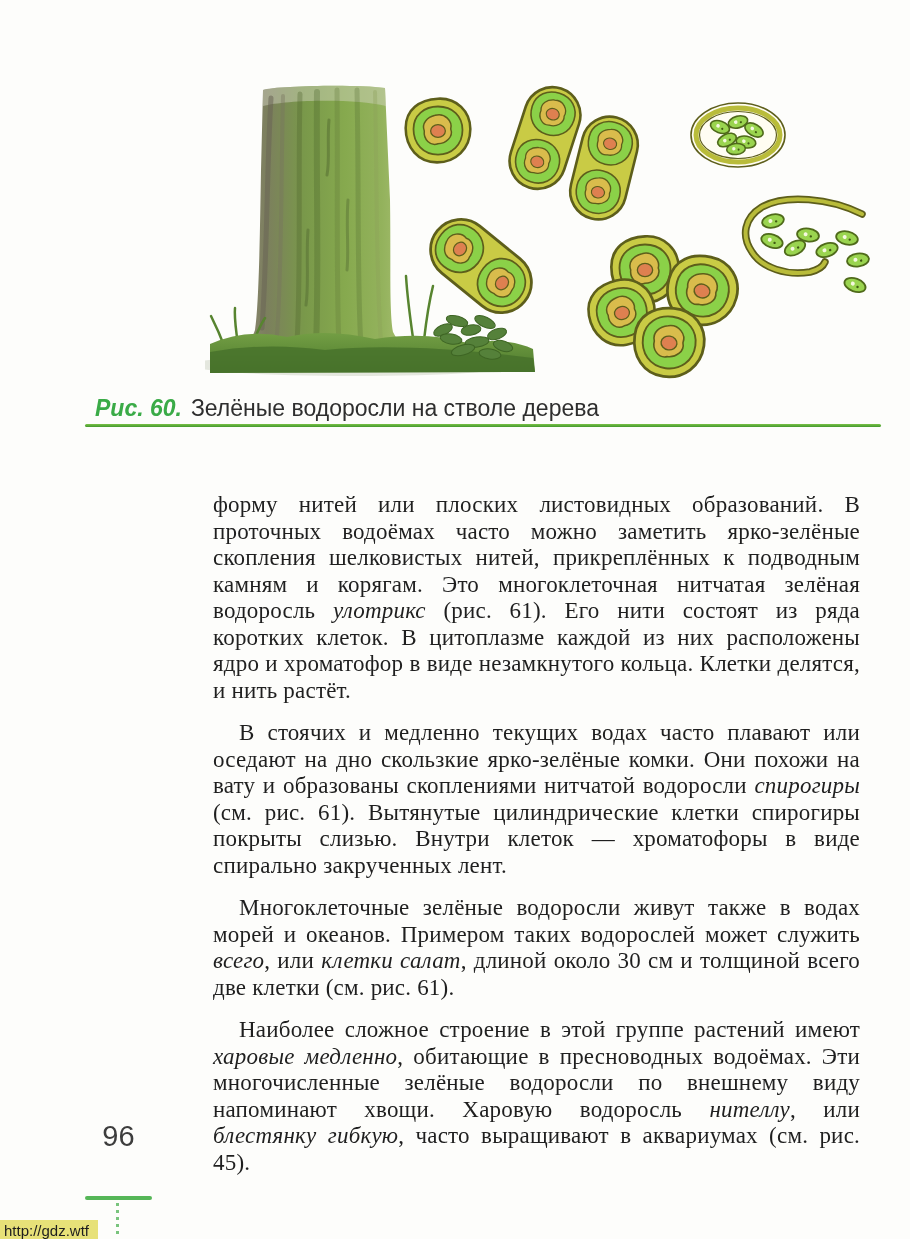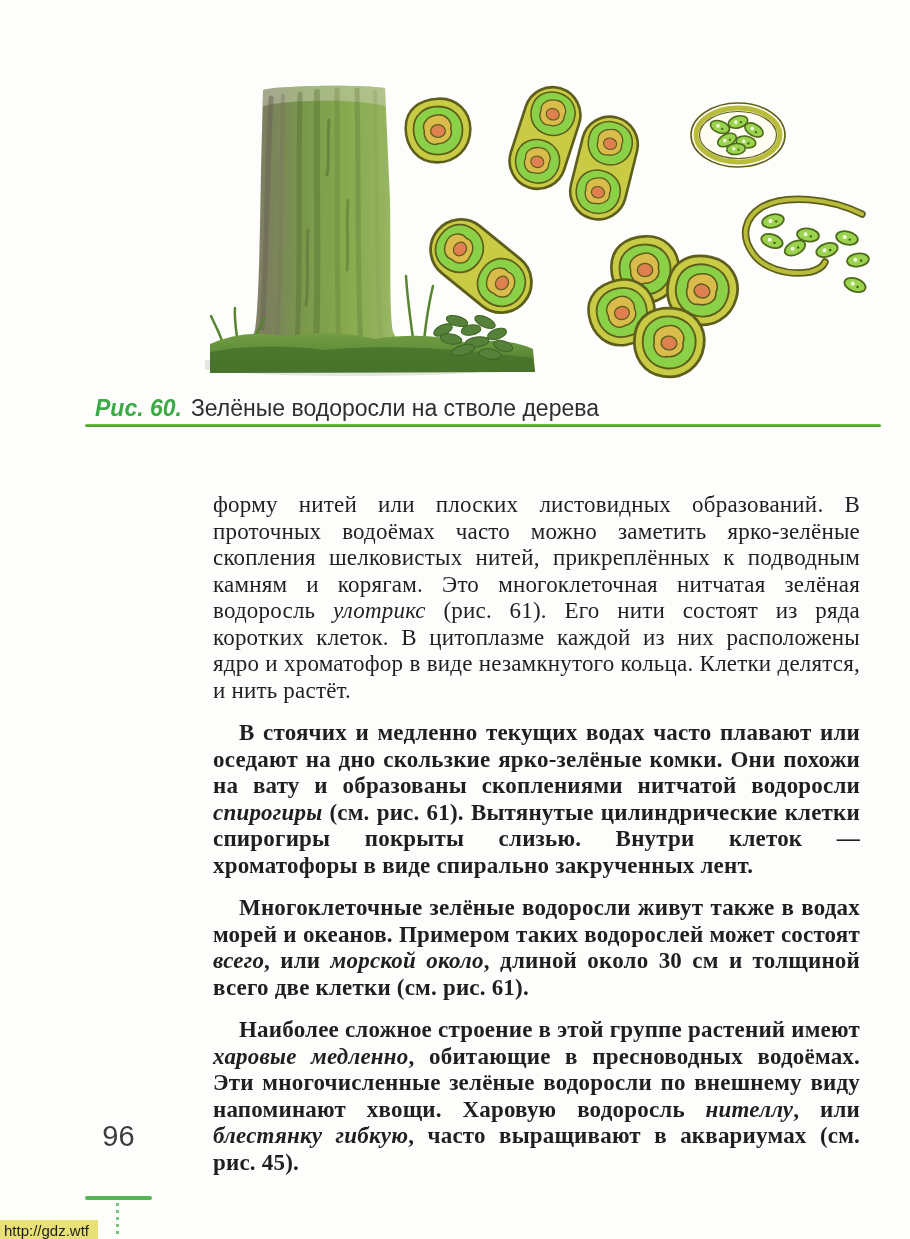--- a/index.html
+++ b/index.html
@@ -28,21 +28,21 @@
     background:linear-gradient(to bottom,#79c247,#44982e);border-radius:2px;
   }
   
   .body-text{
     position:absolute;left:197px;top:476px;width:679px;
     font-family:"Liberation Serif","DejaVu Serif",serif;
     font-size:23px;line-height:26.5px;color:#1f1f1f;
     text-align:justify;letter-spacing:0.2px;
   }
   .body-text p{margin:16px;}
-  .body-text p.indent{text-indent:26px;font-weight:bold;}
+  .body-text p.indent{text-indent:26px;}
   
   .page-number{
     position:absolute;left:85px;top:1120px;width:67px;text-align:center;
     font-family:"Liberation Sans",sans-serif;font-size:29px;color:#3d3d3d;
   }
   .page-number-rule{
     position:absolute;left:85px;top:1196px;width:67px;height:4px;
     background:#55b657;border-radius:2px;
   }
   .page-number-dots{
@@ -193,21 +193,21 @@
   </svg>
 
   <div class="caption">
     <span class="cap-label">Рис. 60.</span><span class="cap-text">Зелёные водоросли на стволе дерева</span>
   </div>
   <div class="cap-rule"></div>
 
   <div class="body-text">
       <p class="para"><span>форму нитей или плоских листовидных образований. В проточных водоёмах часто можно заметить ярко-зелёные скопления шелковистых нитей, прикреплённых к подводным камням и корягам. Это многоклеточная нитчатая зелёная водоросль </span><i>улотрикс</i><span> (рис. 61). Его нити состоят из ряда коротких клеток. В цитоплазме каждой из них расположены ядро и хроматофор в виде незамкнутого кольца. Клетки делятся, и нить растёт.</span></p>
       <p class="para indent"><span>В стоячих и медленно текущих водах часто плавают или оседают на дно скользкие ярко-зелёные комки. Они похожи на вату и образованы скоплениями нитчатой водоросли </span><i>спирогиры</i><span> (см. рис. 61). Вытянутые цилиндрические клетки спирогиры покрыты слизью. Внутри клеток — хроматофоры в виде спирально закрученных лент.</span></p>
-      <p class="para indent"><span>Многоклеточные зелёные водоросли живут также в водах морей и океанов. Примером таких водорослей может состоят </span><i>всего</i><span>, или </span><i>морской около</i><span>, длиной около 30 см и толщиной всего две клетки (см. рис. 61).</span></p>
+      <p class="para indent"><span>Многоклеточные зелёные водоросли живут также в водах морей и океанов. Примером таких водорослей может служить </span><i>всего</i><span>, или </span><i>клетки салат</i><span>, длиной около 30 см и толщиной всего две клетки (см. рис. 61).</span></p>
       <p class="para indent"><span>Наиболее сложное строение в этой группе растений имеют </span><i>харовые медленно</i><span>, обитающие в пресноводных водоёмах. Эти многочисленные зелёные водоросли по внешнему виду напоминают хвощи. Харовую водоросль </span><i>нителлу</i><span>, или </span><i>блестянку гибкую</i><span>, часто выращивают в аквариумах (см. рис. 45).</span></p>
     </div>
 
   <div class="page-number">96</div>
   <div class="page-number-rule"></div>
   <div class="page-number-dots"></div>
   <div class="watermark">http://gdz.wtf</div>
 
 </div>
 

